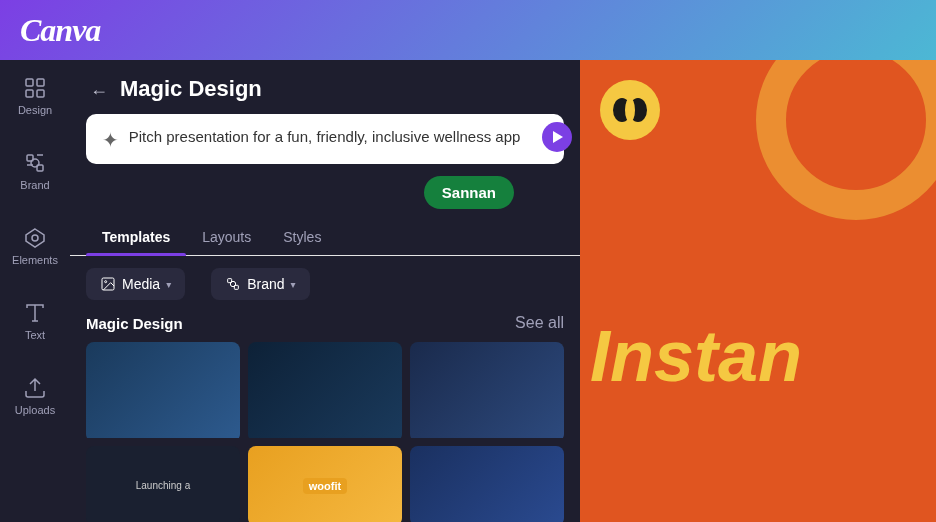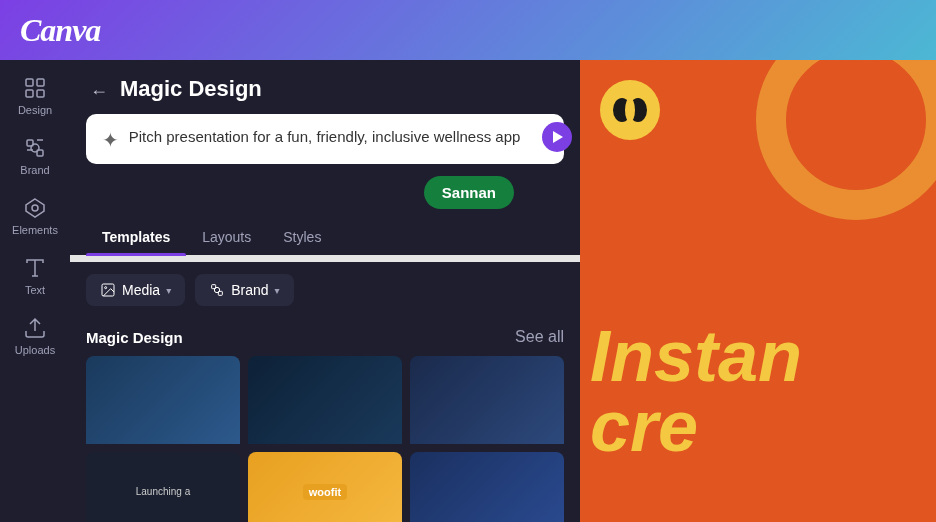--- a/index.html
+++ b/index.html
@@ -32,21 +32,21 @@
     }
 
     
     .sidebar-icons {
       width: 70px;
       background: #1e1e2e;
       display: flex;
       flex-direction: column;
       align-items: center;
       padding: 8px 0;
-      gap: 4px;
+      gap: 19px;
       flex-shrink: 0;
     }
     .sidebar-item {
       display: flex;
       flex-direction: column;
       align-items: center;
       gap: 4px;
       padding: 8px 6px;
       border-radius: 8px;
       cursor: pointer;
@@ -149,21 +149,21 @@
       margin-bottom: 8px;
       align-self: flex-end;
       width: fit-content;
     }
 
     
     .tabs-row {
       display: flex;
       gap: 0;
       padding: 0 16px;
-      border-bottom: 7px solid #e5e5e5;
+      border-bottom: 1px solid #e5e5e5;
       margin-bottom: 12px;
     }
     .tab {
       padding: 8px 16px 10px;
       font-size: 14px;
       color: #a0a0b8;
       cursor: pointer;
       position: relative;
     }
     .tab.active {
@@ -177,23 +177,23 @@
       left: 0;
       right: 0;
       height: 3px;
       background: #7c3fe4;
       border-radius: 2px 2px 0 0;
     }
 
     
     .filter-row {
       display: flex;
-      gap: 10px;
+      gap: 26px;
       padding: 0 16px;
-      margin-bottom: 22px;
+      margin-bottom: 14px;
     }
     .filter-btn {
       display: flex;
       align-items: center;
       gap: 6px;
       background: #2a2a3e;
       border: none;
       border-radius: 8px;
       padding: 8px 14px;
       color: white;
@@ -462,17 +462,16 @@
     <div class="preview-bg">
       <div class="circle-decoration"></div>
       <div class="brand-logo">
         <svg viewBox="0 0 40 40" width="40" height="40">
           <ellipse cx="12" cy="20" rx="9" ry="12" fill="#1a1a1a"></ellipse>
           <ellipse cx="28" cy="20" rx="9" ry="12" fill="#1a1a1a"></ellipse>
           <ellipse cx="20" cy="20" rx="5" ry="12" fill="#f5c842"></ellipse>
         </svg>
       </div>
       <div class="preview-text-1">Instan</div>
-      <div class="preview-text-2">cre</div>
     </div>
   </div>
 
 </div>
 
 </body></html>

